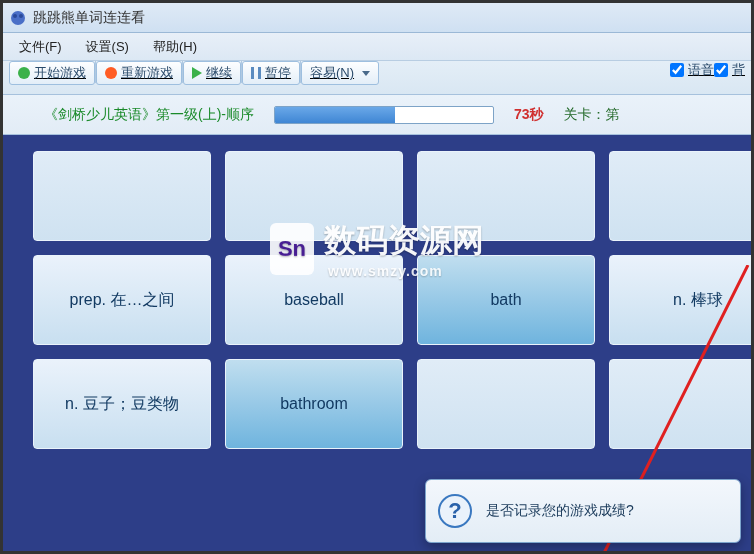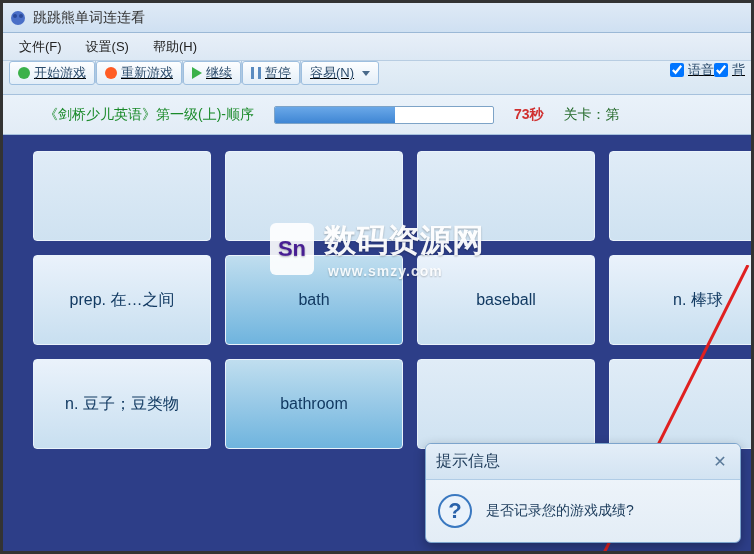--- a/index.html
+++ b/index.html
@@ -289,49 +289,45 @@
   <div class="board">
 
     <div class="card empty"></div>
     <div class="card empty"></div>
     <div class="card empty"></div>
     <div class="card empty"></div>
 
     <div class="card">
         <span>prep. 在…之间</span>
       </div>
+    <div class="card">
+        <span>baseball</span>
+      </div>
     <div class="card alt">
         <span>bath</span>
-      </div>
-    <div class="card">
-        <span>baseball</span>
       </div>
     <div class="card">
         <span>n. 棒球</span>
       </div>
 
     <div class="card">
         <span>n. 豆子；豆类物</span>
       </div>
     <div class="card alt">
         <span>bathroom</span>
       </div>
     <div class="card empty"></div>
     <div class="card empty"></div>
   </div>
 
   <svg class="red-line">
     <line x1="185" y1="0" x2="20" y2="330" stroke="#e02020" stroke-width="3"></line>
   </svg>
 
   <div class="dialog">
-    <div class="dialog-title">
-      <span>提示信息</span>
-      <span class="close">✕</span>
-    </div>
     <div class="dialog-body">
       <div class="q-icon">?</div>
       <div class="dialog-msg">是否记录您的游戏成绩?</div>
     </div>
   </div>
 </div>
 
 <div class="watermark">
   <div class="logo">Sn</div>
   <div>

